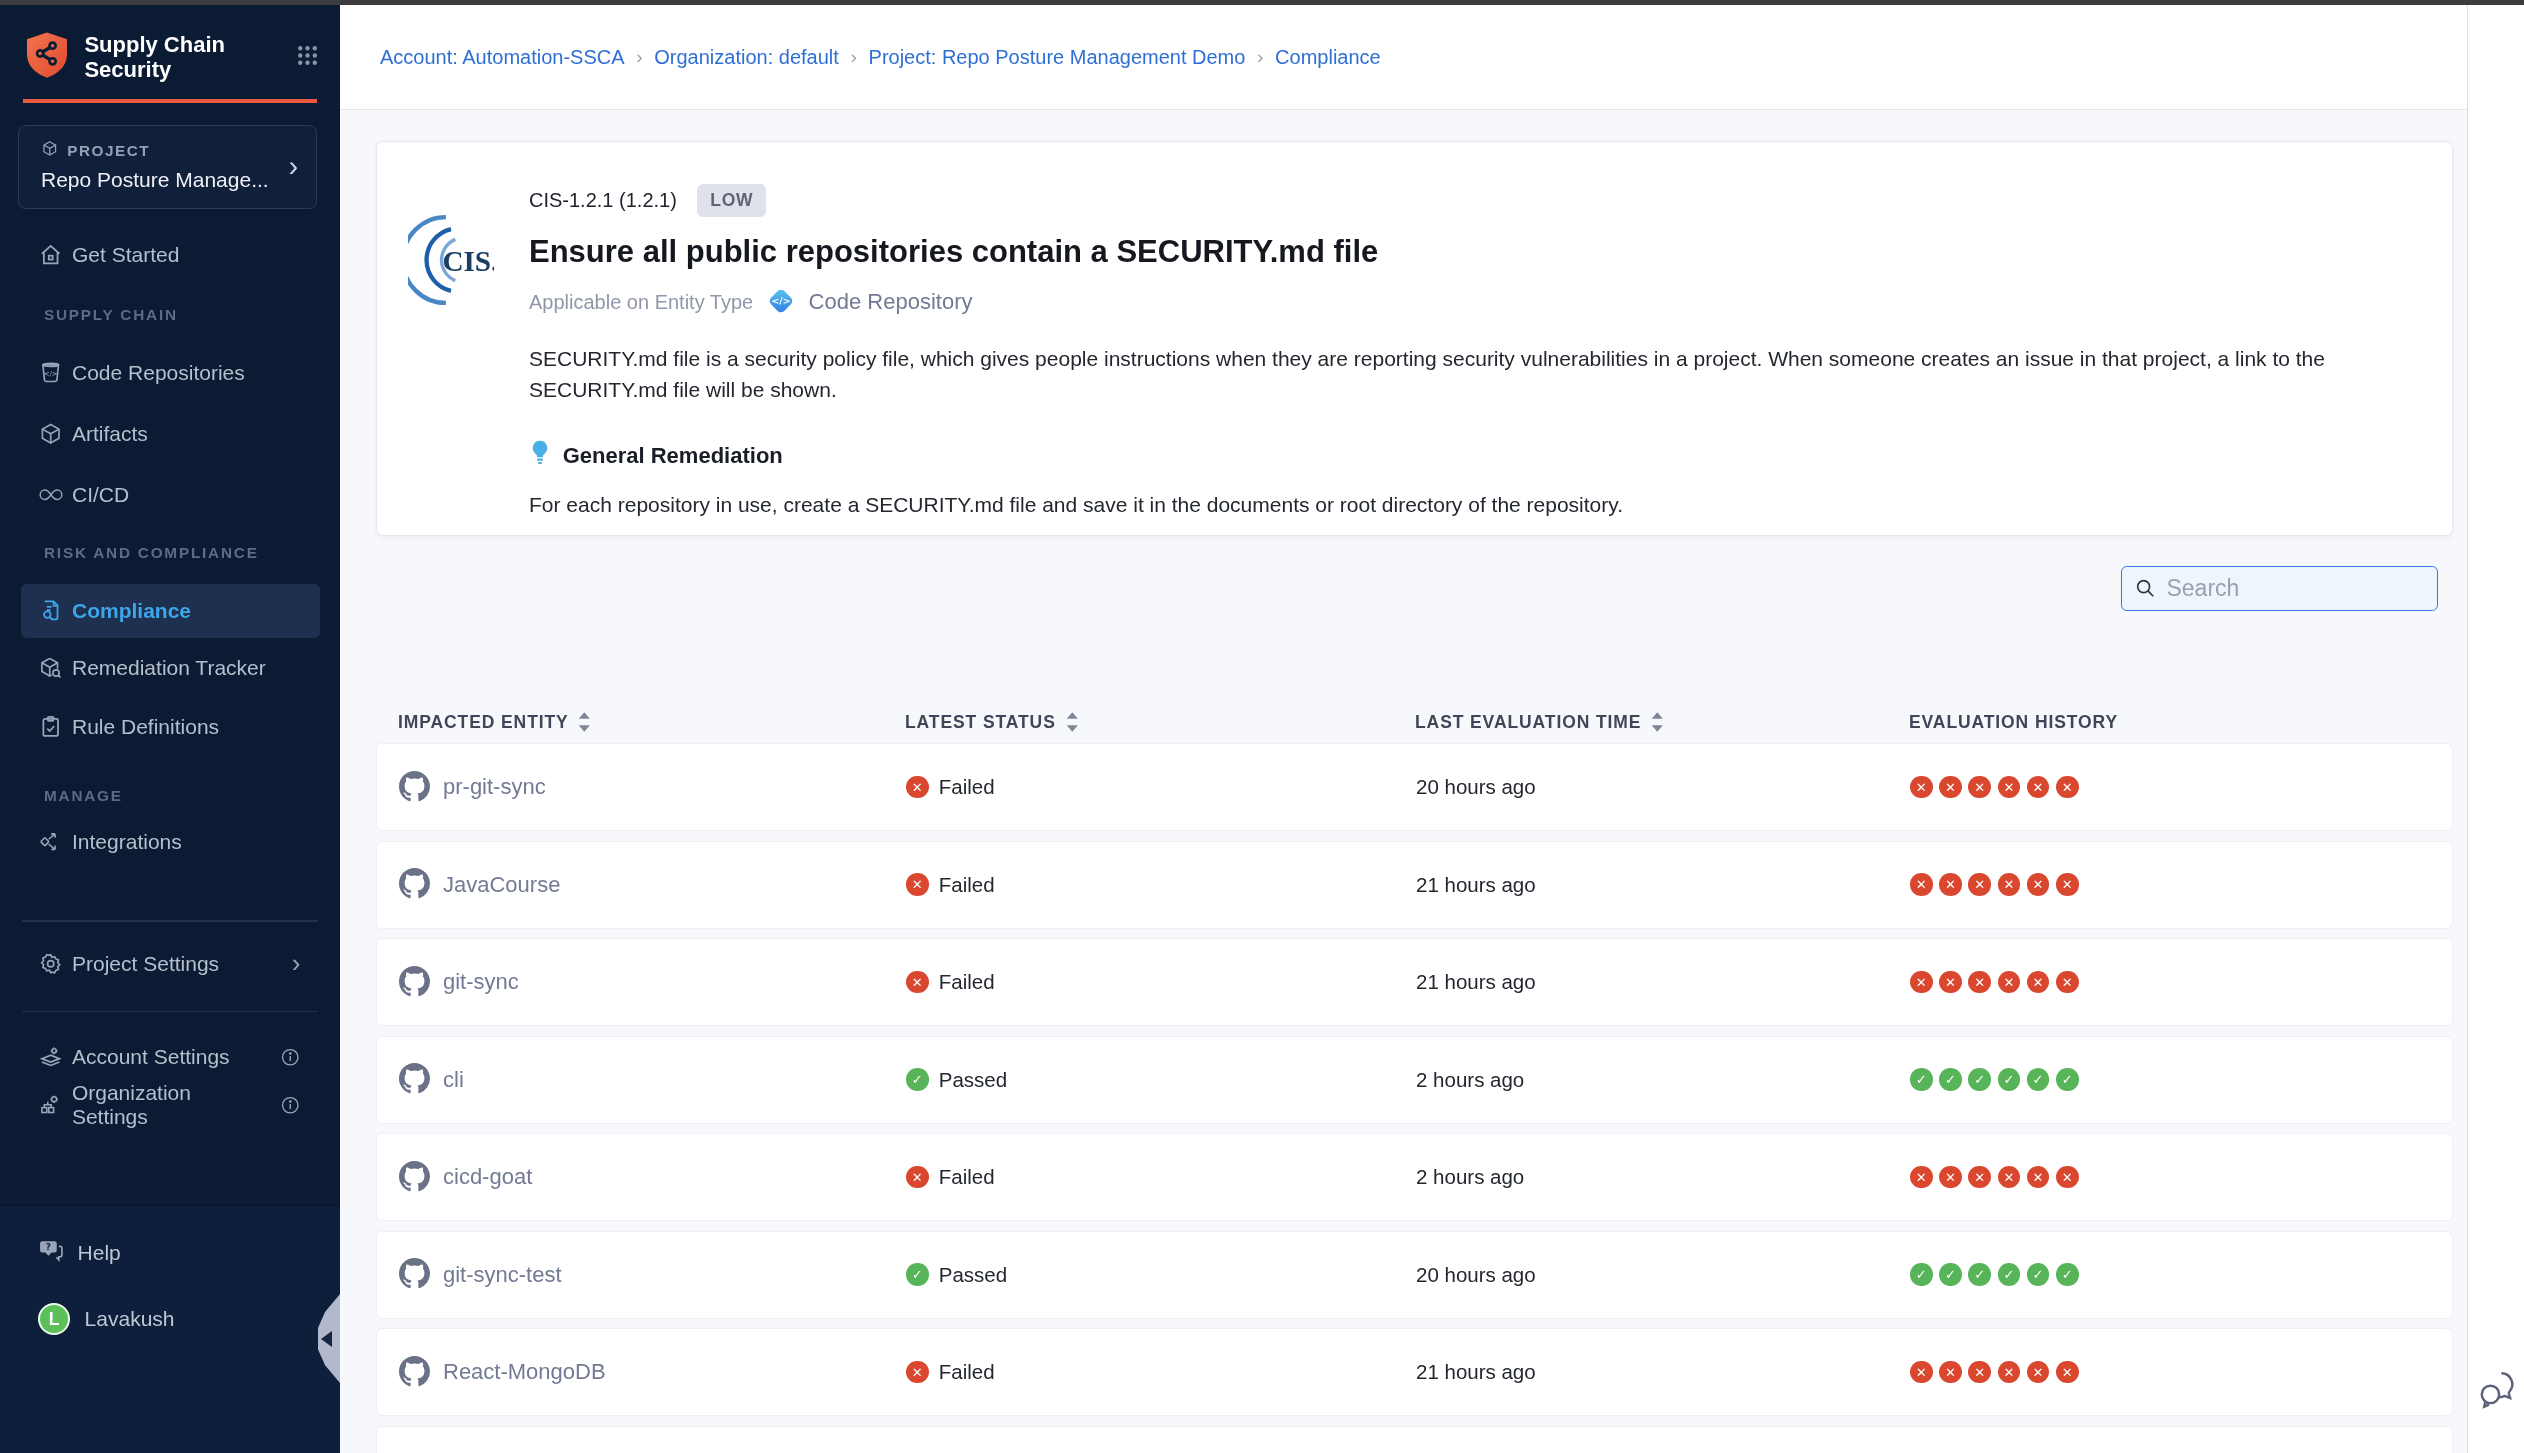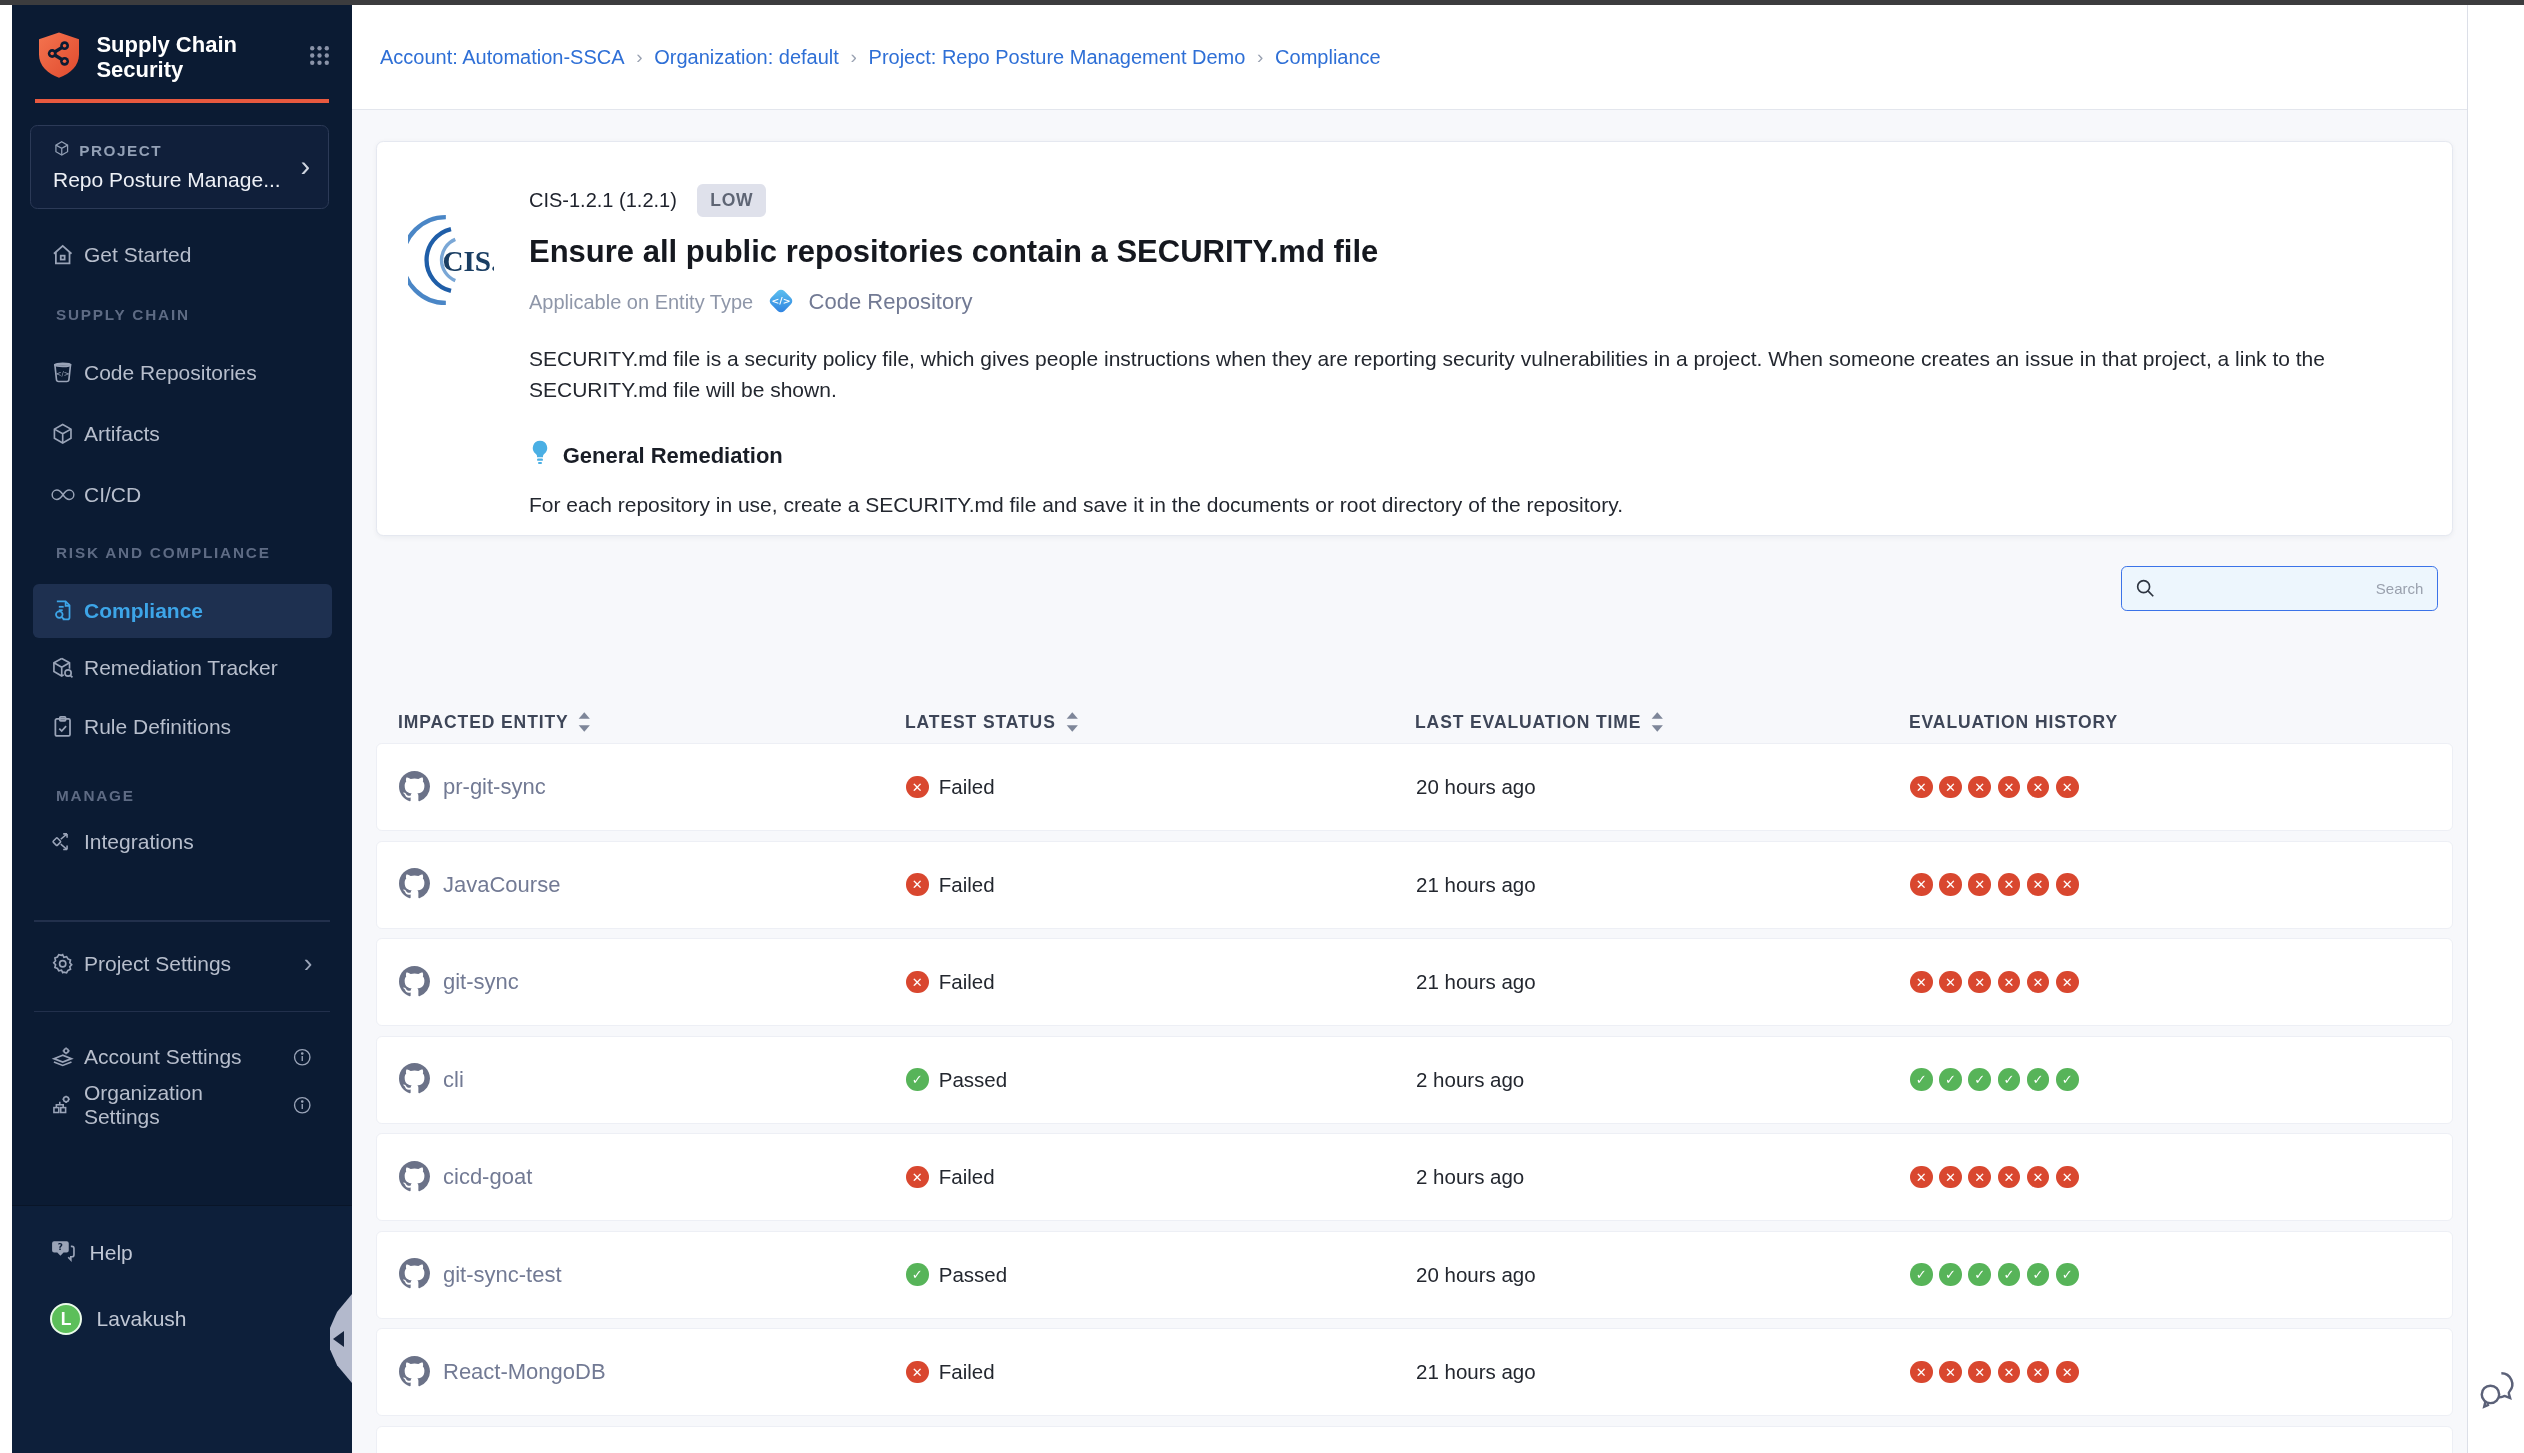--- a/index.html
+++ b/index.html
@@ -1,20 +1,20 @@
 <!DOCTYPE html>
 <html style="font-size:11.7px"><head>
 <meta charset="utf-8">
 <style>
   html,body{margin:0;padding:0;width:2525px;height:1454px;overflow:hidden;background:#fff;
     font-family:"Liberation Sans","DejaVu Sans",sans-serif;-webkit-font-smoothing:antialiased;}
   .top-strip{position:absolute;left:0;top:0;width:2525px;height:5.1px;background:#3c3c3e;z-index:60;}
 
   
-  .sidebar{position:absolute;left:12px;top:5.1px;bottom:0;width:340px;background:#0b1b33;z-index:20;}
+  .sidebar{position:absolute;left:0;top:5.1px;bottom:0;width:340px;background:#0b1b33;z-index:20;}
   .side-head{display:flex;align-items:center;padding:25px 20.5px 0 23.4px;}
   .brand{margin-left:13px;font-size:22px;font-weight:bold;color:#fff;line-height:25px;}
   .grid-icon{margin-left:auto;cursor:pointer;}
   .orange-rule{height:3.7px;background:#e8593f;margin:16px 23.4px 0 23.4px;}
   .project-card{margin:22px 23.4px 0 18px;background:#101f3a;border:1.5px solid #2c3a57;border-radius:7.3px;
     padding:14.6px 17.5px 16px 22px;display:flex;align-items:center;cursor:pointer;}
   .pc-text{flex:1;min-width:0;}
   .pc-label{display:flex;align-items:center;gap:8.8px;color:#93a0b5;font-size:15.3px;font-weight:bold;letter-spacing:1.5px;}
   .pc-name{margin-top:5.8px;color:#edf0f6;font-size:21px;white-space:nowrap;}
   .pc-chev{color:#cfd5e0;font-size:29px;line-height:20.5px;margin-left:5.8px;}
@@ -61,22 +61,22 @@
   .rc-title{margin-top:17.5px;font-size:31px;font-weight:bold;color:#15181f;}
   .rc-applicable{margin-top:15px;display:flex;align-items:center;gap:11.7px;}
   .rc-app-label{font-size:20px;color:#8f97a9;}
   .rc-entity{font-size:22px;color:#727a94;}
   .rc-desc{margin-top:23.4px;font-size:21px;line-height:31px;color:#23272f;max-width:1892px;}
   .rc-rem-head{margin-top:34px;display:flex;align-items:center;gap:11.7px;font-size:22px;font-weight:bold;color:#191d26;}
   .rc-rem-text{margin-top:19px;font-size:21px;color:#23272f;}
 
   .search-box{position:absolute;left:1781px;top:456px;width:317px;height:45px;box-sizing:border-box;
     border:1.5px solid #3b73e8;border-radius:5.8px;background:#edf6fd;display:flex;align-items:center;padding:0 11.7px;}
-  .search-box input{border:none;outline:none;background:transparent;font-size:15px;color:#23272f;width:100%;
-    font-family:"Liberation Sans","DejaVu Sans",sans-serif;margin-left:8.8px;text-align:right;}
+  .search-box input{border:none;outline:none;background:transparent;font-size:23px;color:#23272f;width:100%;
+    font-family:"Liberation Sans","DejaVu Sans",sans-serif;margin-left:8.8px;}
   .search-box input::placeholder{color:#9aa1ae;}
 
   .table-wrap{position:absolute;left:36px;top:591px;width:2077px;}
   .thead{display:flex;align-items:center;height:42px;}
   .th{display:flex;align-items:center;gap:8.8px;font-size:17.5px;font-weight:bold;color:#3e4658;letter-spacing:0.9px;}
   .c1{width:529px;padding-left:22px;box-sizing:border-box;}
   .c2{width:510px;}
   .c3{width:494px;}
   .c4{flex:1;}
   .trow{display:flex;align-items:center;height:88px;background:#fff;border:0.7px solid #edeff5;border-radius:5.8px;

